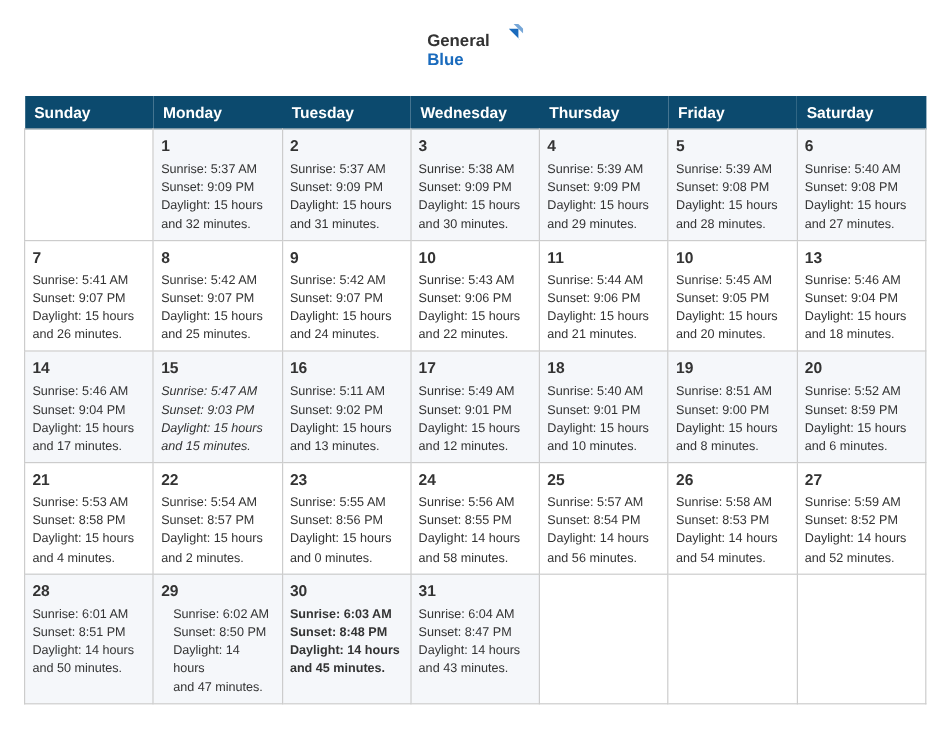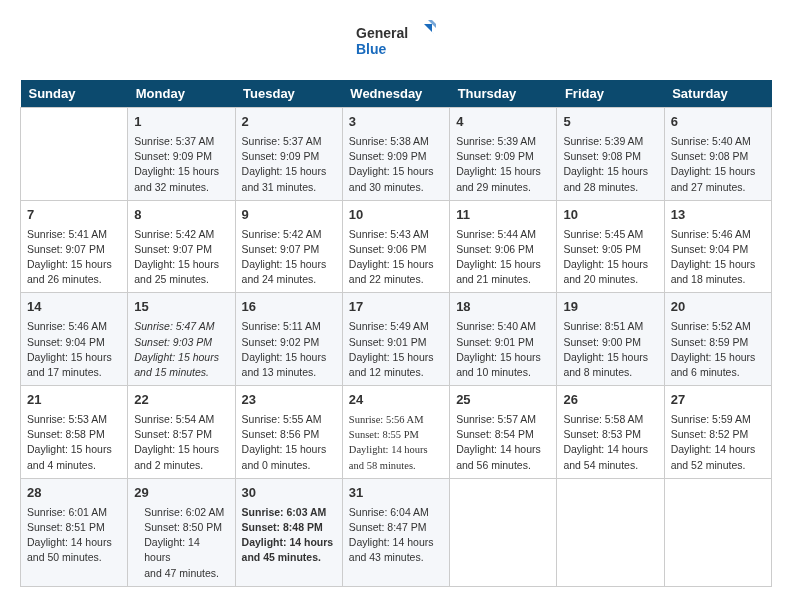--- a/index.html
+++ b/index.html
@@ -271,21 +271,21 @@
         </td>
         <td>
           <span class="day-num">23</span>
           <div class="day-info" style="white-space: pre-line;">Sunrise: 5:55 AM
 Sunset: 8:56 PM
 Daylight: 15 hours
 and 0 minutes.</div>
         </td>
         <td>
           <span class="day-num">24</span>
-          <div class="day-info" style="white-space: pre-line; font-family: Liberation Serif, serif;">Sunrise: 5:56 AM
+          <div class="day-info" style="white-space: pre-line;">Sunrise: 5:56 AM
 Sunset: 8:55 PM
 Daylight: 14 hours
 and 58 minutes.</div>
         </td>
         <td>
           <span class="day-num">25</span>
           <div class="day-info" style="white-space: pre-line;">Sunrise: 5:57 AM
 Sunset: 8:54 PM
 Daylight: 14 hours
 and 56 minutes.</div>

